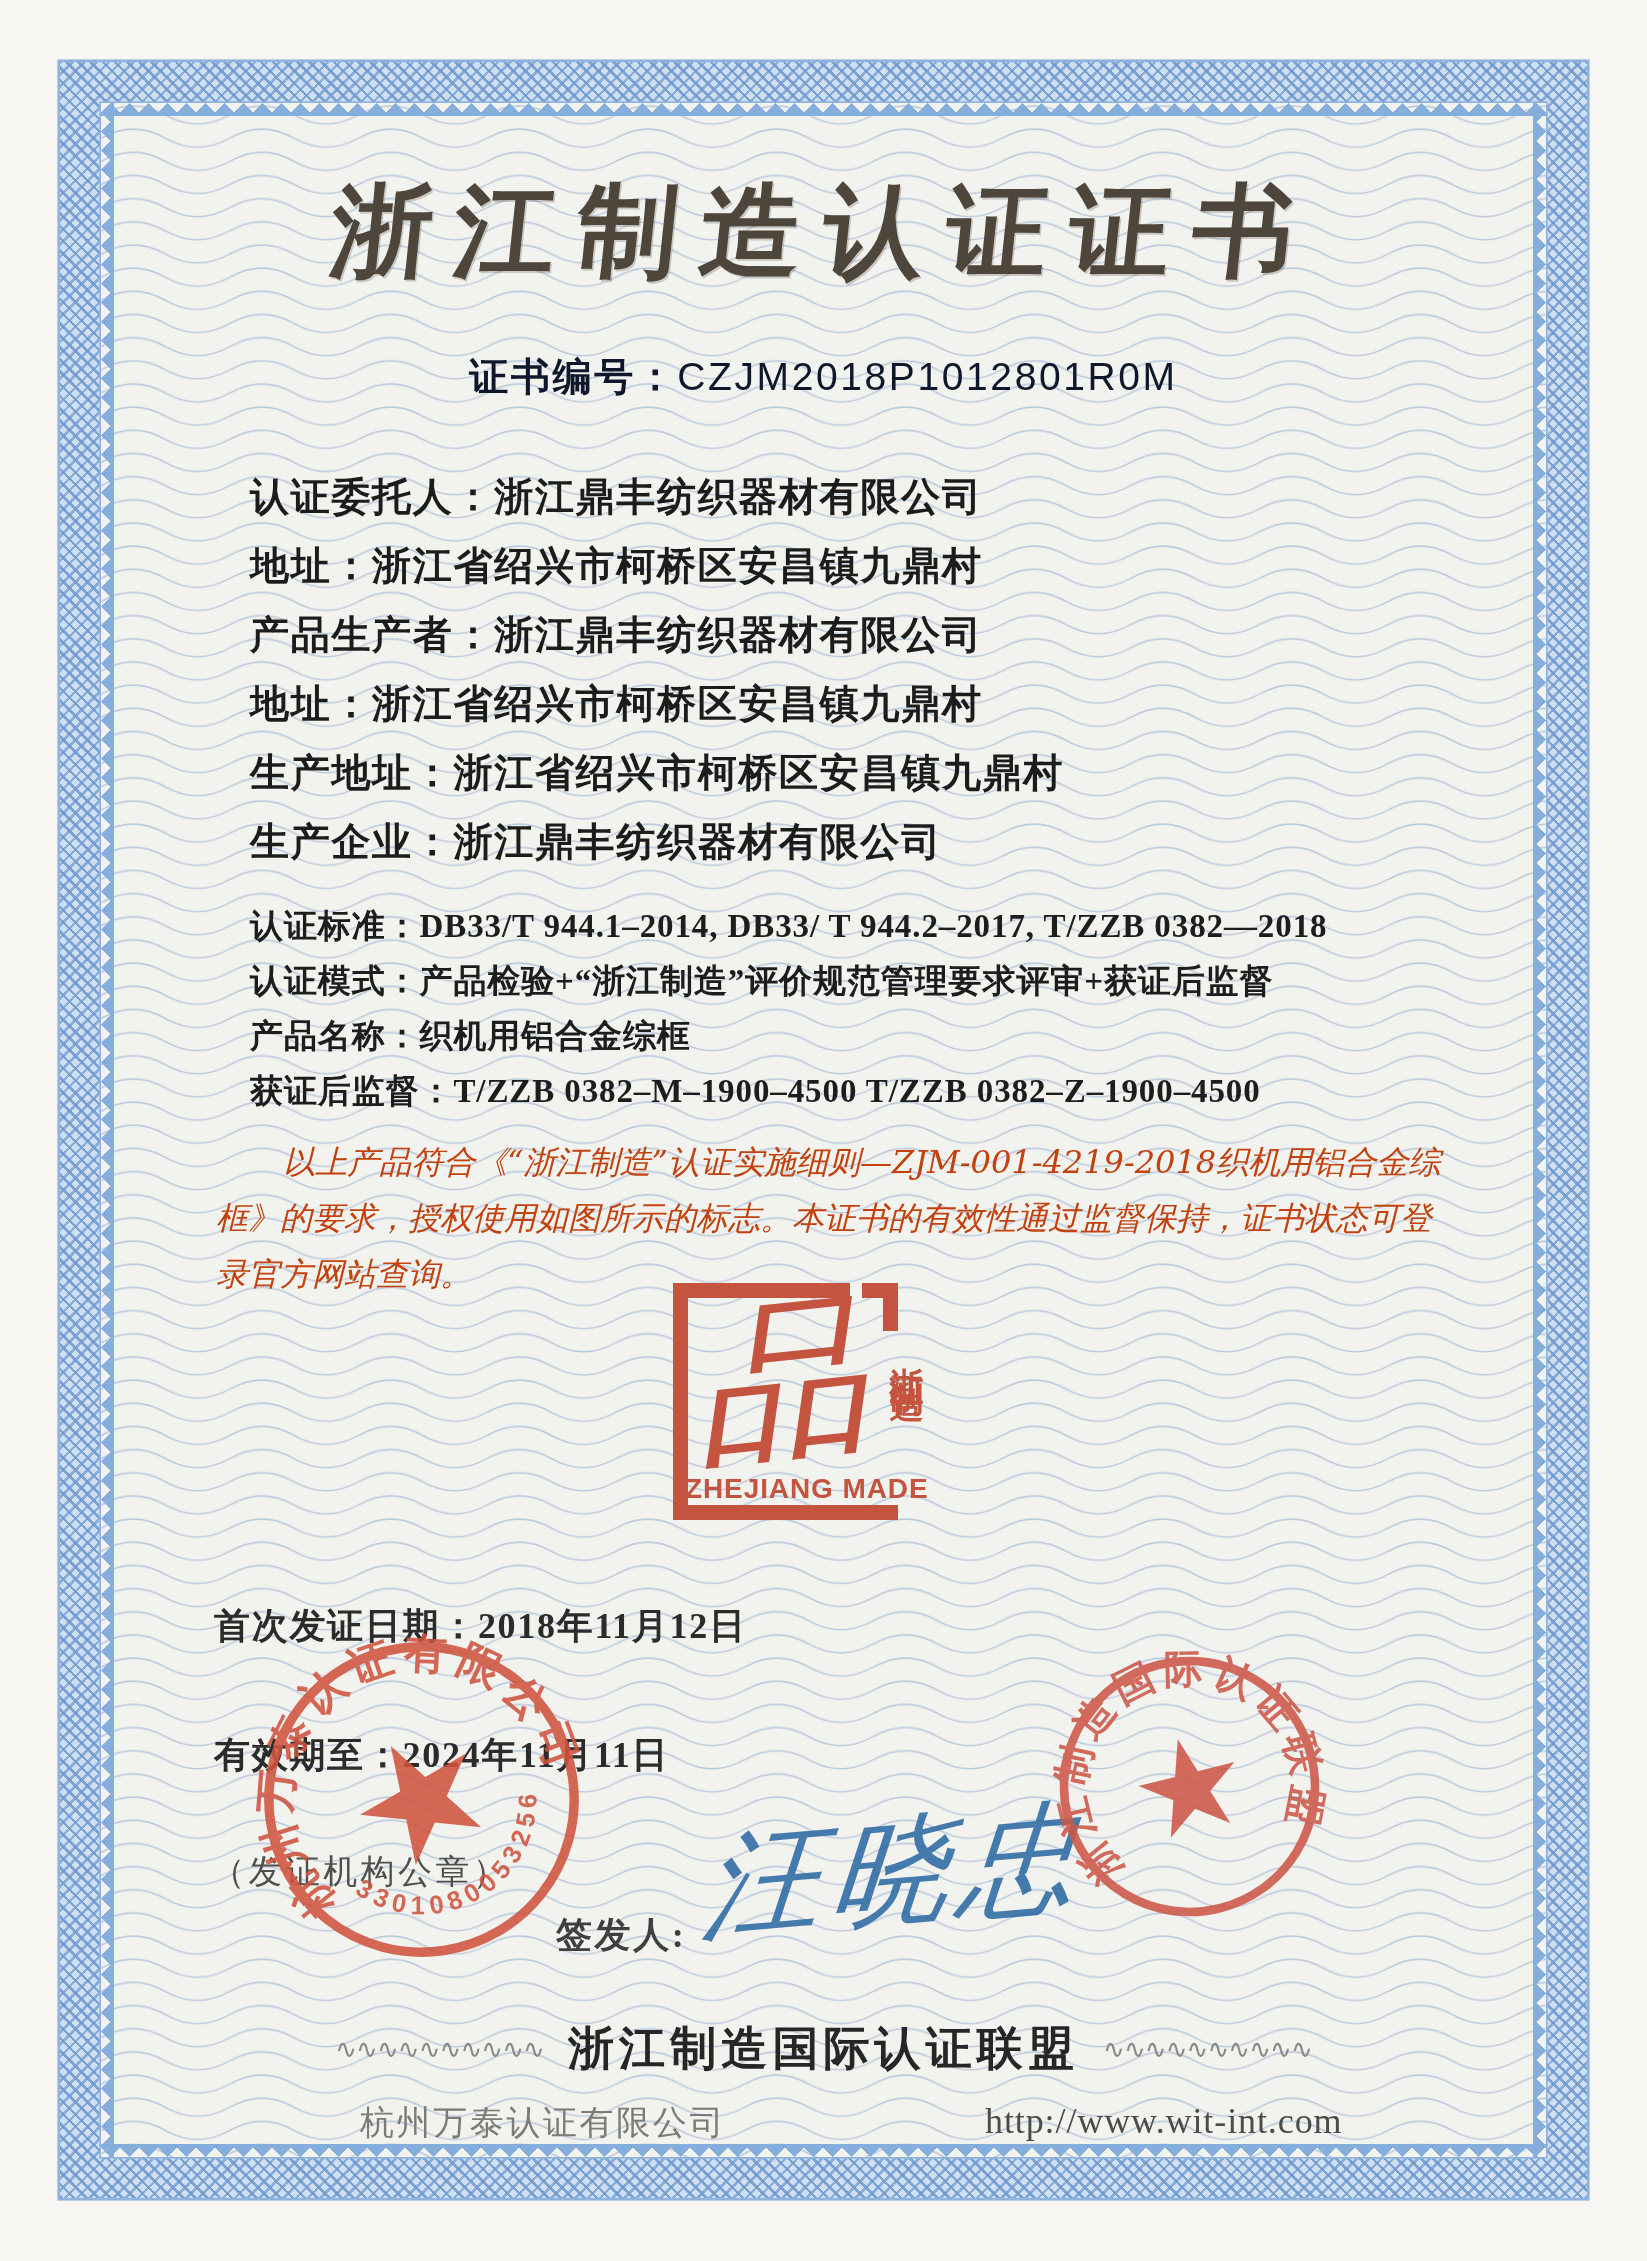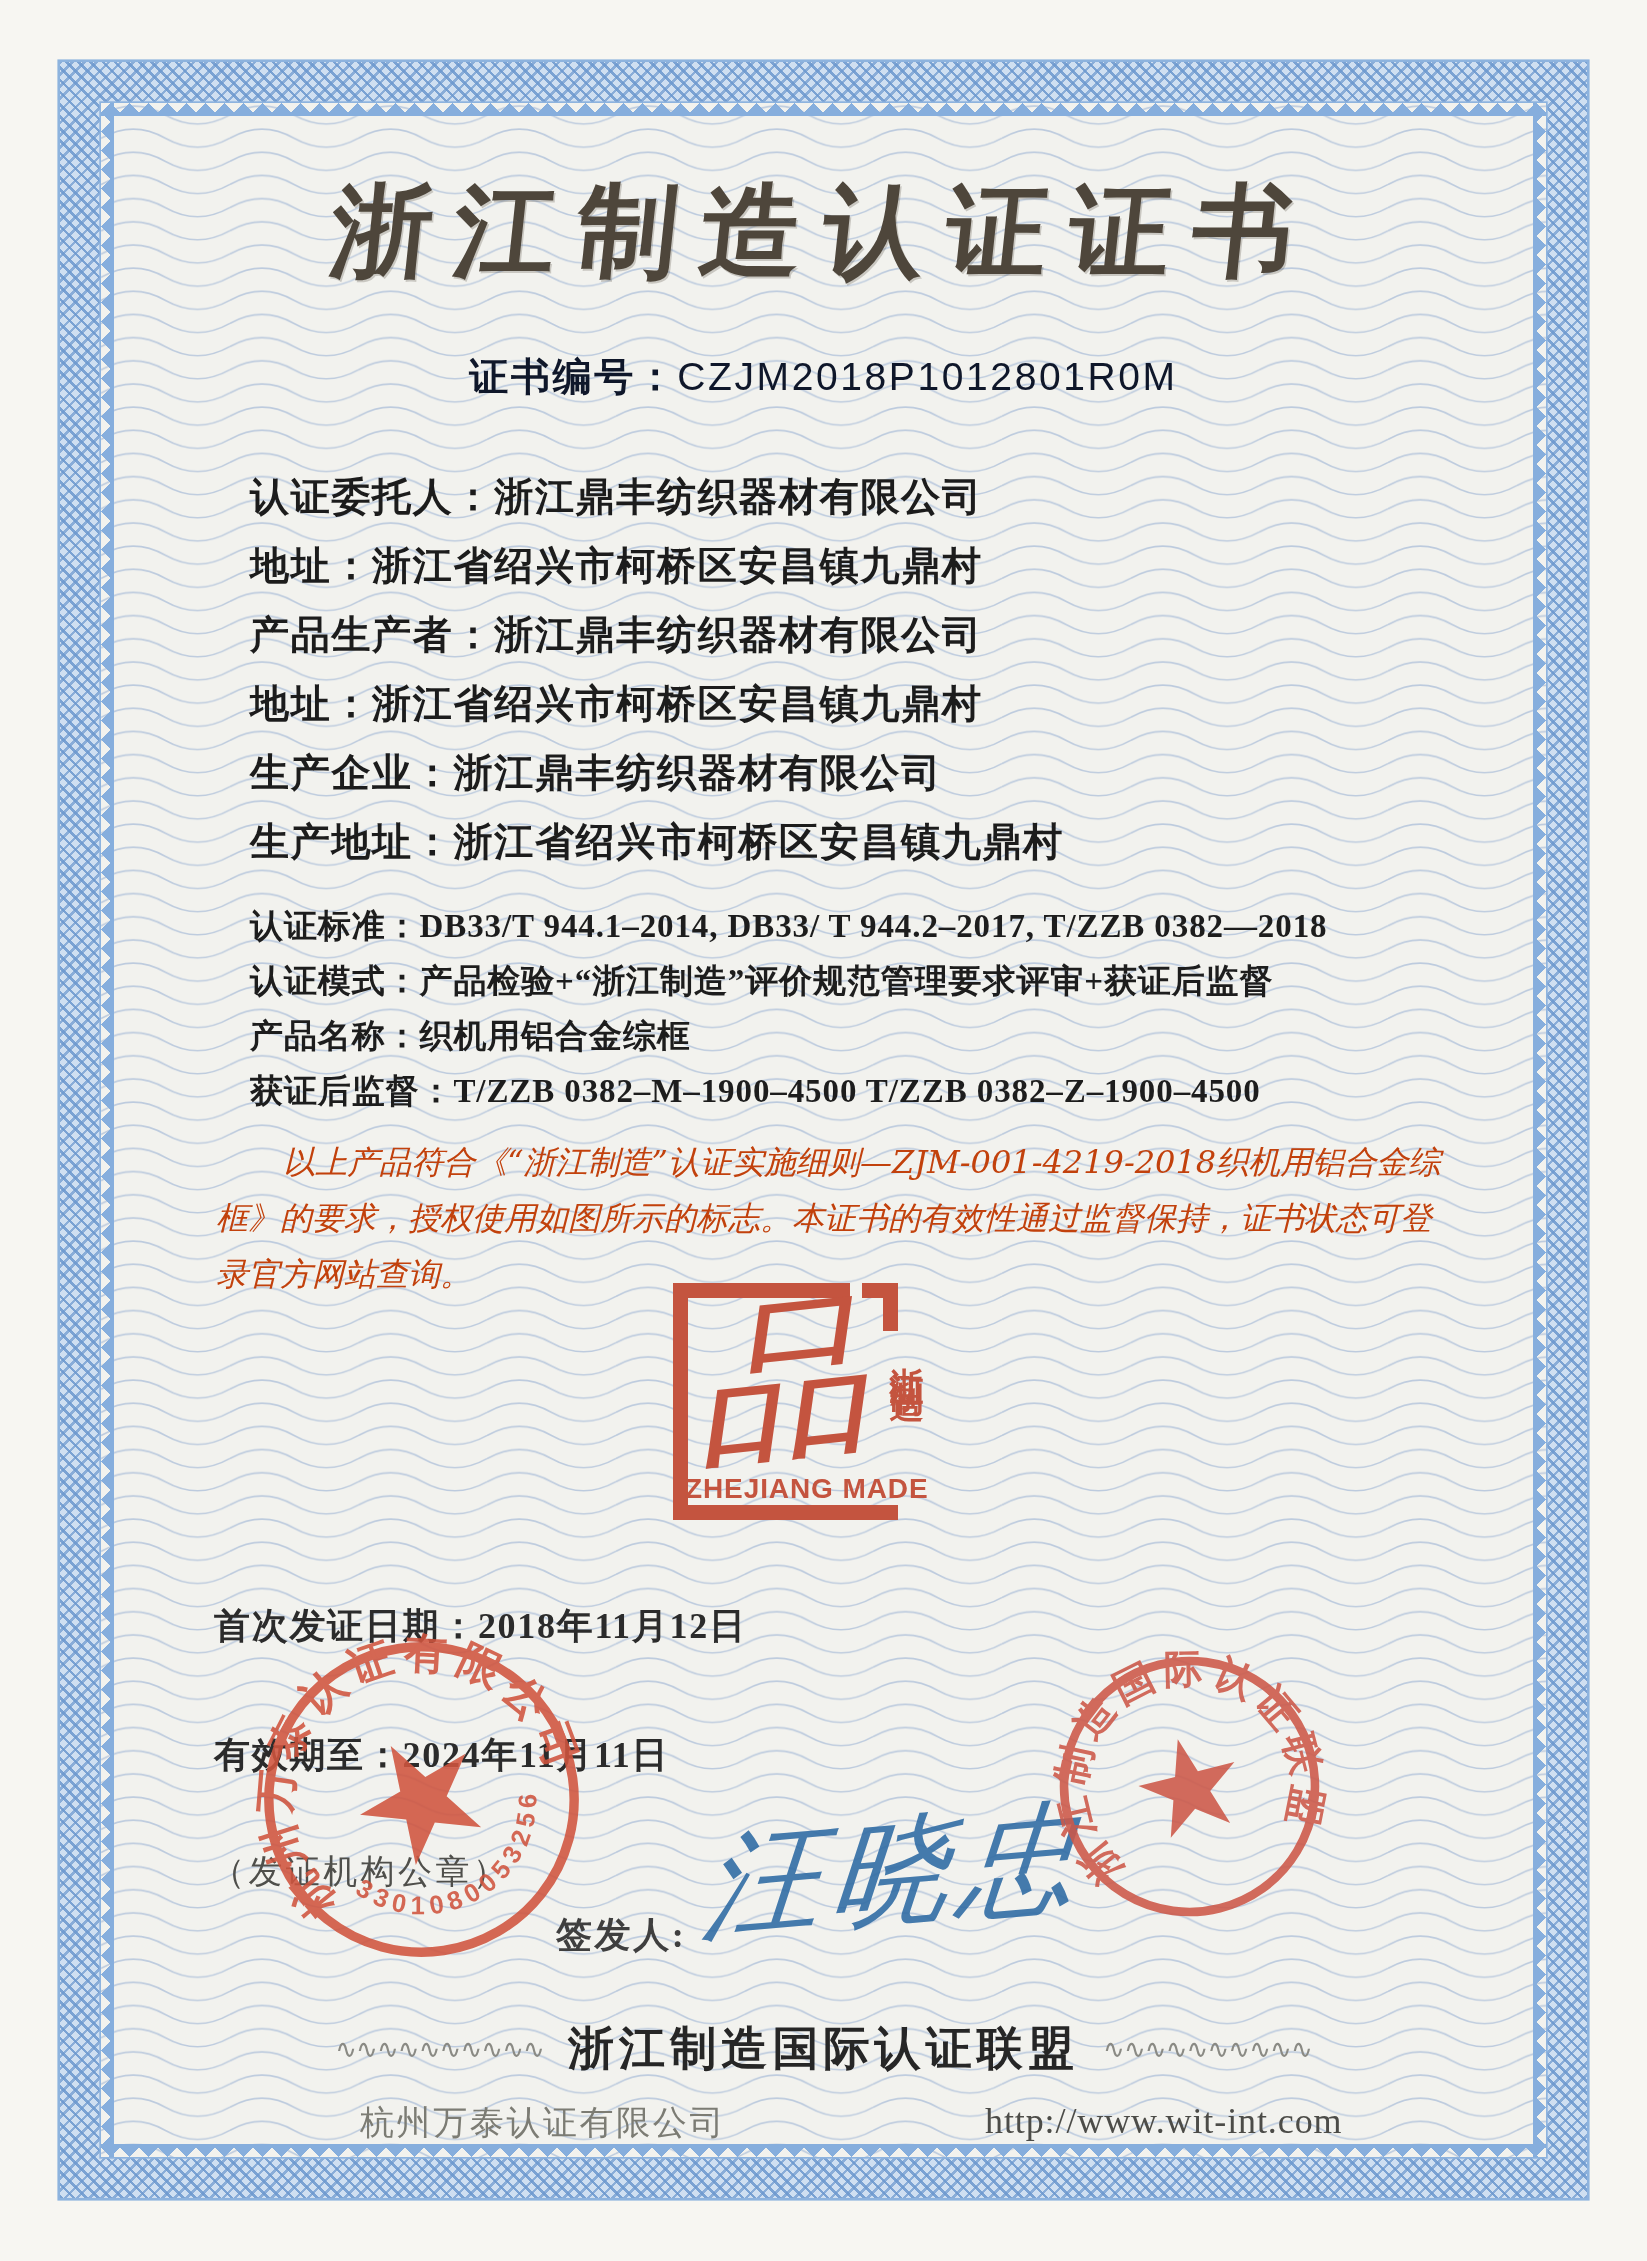--- a/index.html
+++ b/index.html
@@ -89,22 +89,22 @@
 
   <div class="abs certno">
     <span class="lbl">证书编号：</span><span class="num">CZJM2018P1012801R0M</span>
   </div>
 
   <div class="abs fields">
     <div class="row"><span>认证委托人：</span><span>浙江鼎丰纺织器材有限公司</span></div>
     <div class="row"><span>地址：</span><span>浙江省绍兴市柯桥区安昌镇九鼎村</span></div>
     <div class="row"><span>产品生产者：</span><span>浙江鼎丰纺织器材有限公司</span></div>
     <div class="row"><span>地址：</span><span>浙江省绍兴市柯桥区安昌镇九鼎村</span></div>
+    <div class="row"><span>生产地址：</span><span>浙江省绍兴市柯桥区安昌镇九鼎村</span></div>
     <div class="row"><span>生产企业：</span><span>浙江鼎丰纺织器材有限公司</span></div>
-    <div class="row"><span>生产地址：</span><span>浙江省绍兴市柯桥区安昌镇九鼎村</span></div>
   </div>
 
   <div class="abs specs">
     <div class="row"><span>认证标准：</span><span>DB33/T 944.1–2014, DB33/ T 944.2–2017, T/ZZB 0382—2018</span></div>
     <div class="row"><span>认证模式：</span><span>产品检验+“浙江制造”评价规范管理要求评审+获证后监督</span></div>
     <div class="row"><span>产品名称：</span><span>织机用铝合金综框</span></div>
     <div class="row"><span>获证后监督：</span><span>T/ZZB 0382–M–1900–4500  T/ZZB 0382–Z–1900–4500</span></div>
   </div>
 
   <div class="abs statement">以上产品符合《“浙江制造”认证实施细则—ZJM-001-4219-2018织机用铝合金综框》的要求，授权使用如图所示的标志。本证书的有效性通过监督保持，证书状态可登录官方网站查询。</div>

